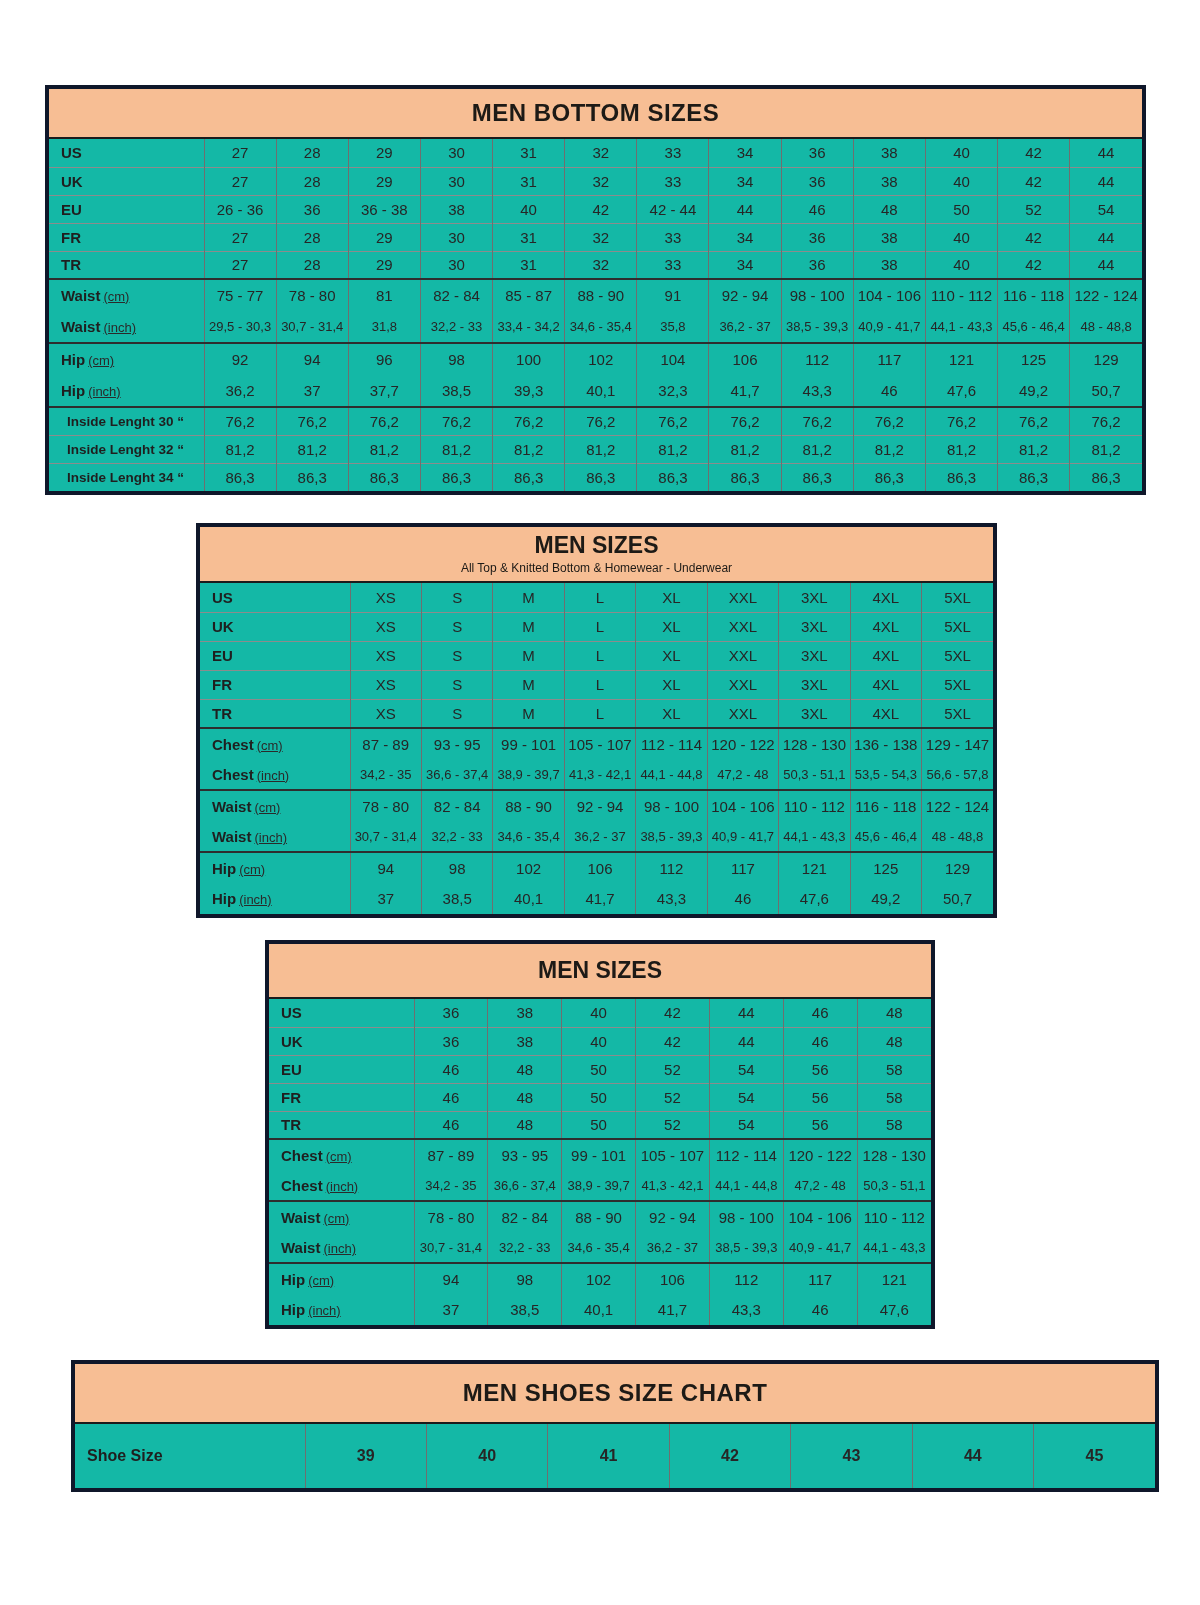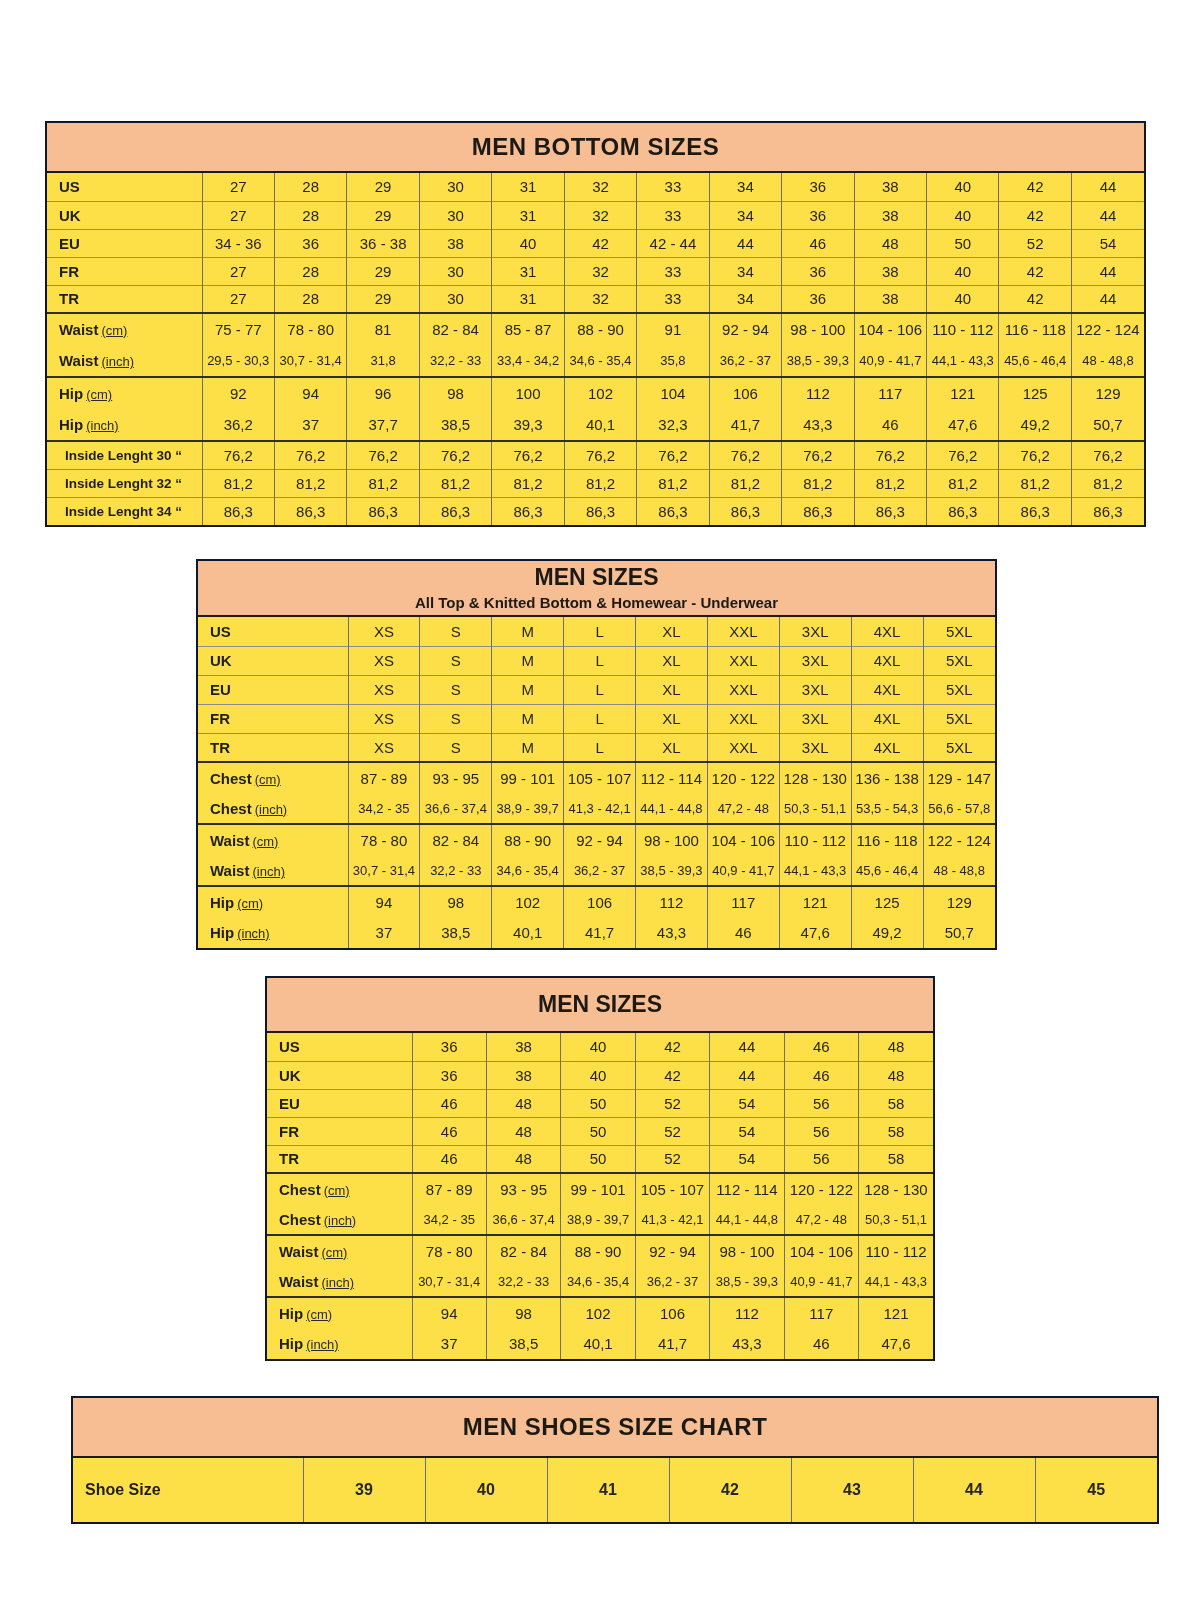--- a/index.html
+++ b/index.html
@@ -1,23 +1,23 @@
 <!DOCTYPE html>
 <html><head>
 <meta charset="utf-8">
 <style>
   html,body{margin:0;padding:0;background:#ffffff;}
   .page{position:relative;width:1200px;height:1605px;background:#ffffff;
         font-family:"Liberation Sans","DejaVu Sans",sans-serif;color:#222;}
 
-  .size-table{position:absolute;border:2px solid #0f172a;background:#fde047;box-sizing:border-box;margin-top:36px;}
+  .size-table{position:absolute;border:4px solid #0f172a;background:#14b8a6;box-sizing:border-box;}
   .table-header{background:#F7BE94;border-bottom:2px solid #1b1b1b;text-align:center;
                 display:flex;flex-direction:column;justify-content:center;}
   .table-title{font-weight:bold;font-size:24px;letter-spacing:.5px;color:#1d1a16;line-height:1.1;}
-  .table-subtitle{font-weight:bold;font-size:15px;color:#1d1a16;margin-top:3px;}
+  .table-subtitle{font-weight:normal;font-size:12px;color:#1d1a16;margin-top:3px;}
   .table-subtitle:empty{display:none;}
 
   table.grid{border-collapse:collapse;width:100%;table-layout:fixed;}
   table.grid th,table.grid td{border-left:1px solid #6f6f6f;padding:0;box-sizing:border-box;}
   table.grid th{border-left:none;text-align:left;padding-left:12px;font-weight:bold;font-size:15px;color:#1f1f1f;}
   table.grid td{text-align:center;font-size:15px;font-weight:normal;color:#262626;}
 
   tr.sep-thick th,tr.sep-thick td{border-top:2px solid #2e2e2e;}
   tr.sep-thin th,tr.sep-thin td{border-top:1px solid #8c8c8c;}
   tr.sep-none th,tr.sep-none td{border-top:none;}
@@ -113,21 +113,21 @@
             <td>33</td>
             <td>34</td>
             <td>36</td>
             <td>38</td>
             <td>40</td>
             <td>42</td>
             <td>44</td>
           </tr>
           <tr class="sep-thin kind-size">
             <th><span class="lbl">EU</span></th>
-            <td>34 - 36</td>
+            <td>26 - 36</td>
             <td>36</td>
             <td>36 - 38</td>
             <td>38</td>
             <td>40</td>
             <td>42</td>
             <td>42 - 44</td>
             <td>44</td>
             <td>46</td>
             <td>48</td>
             <td>50</td>

